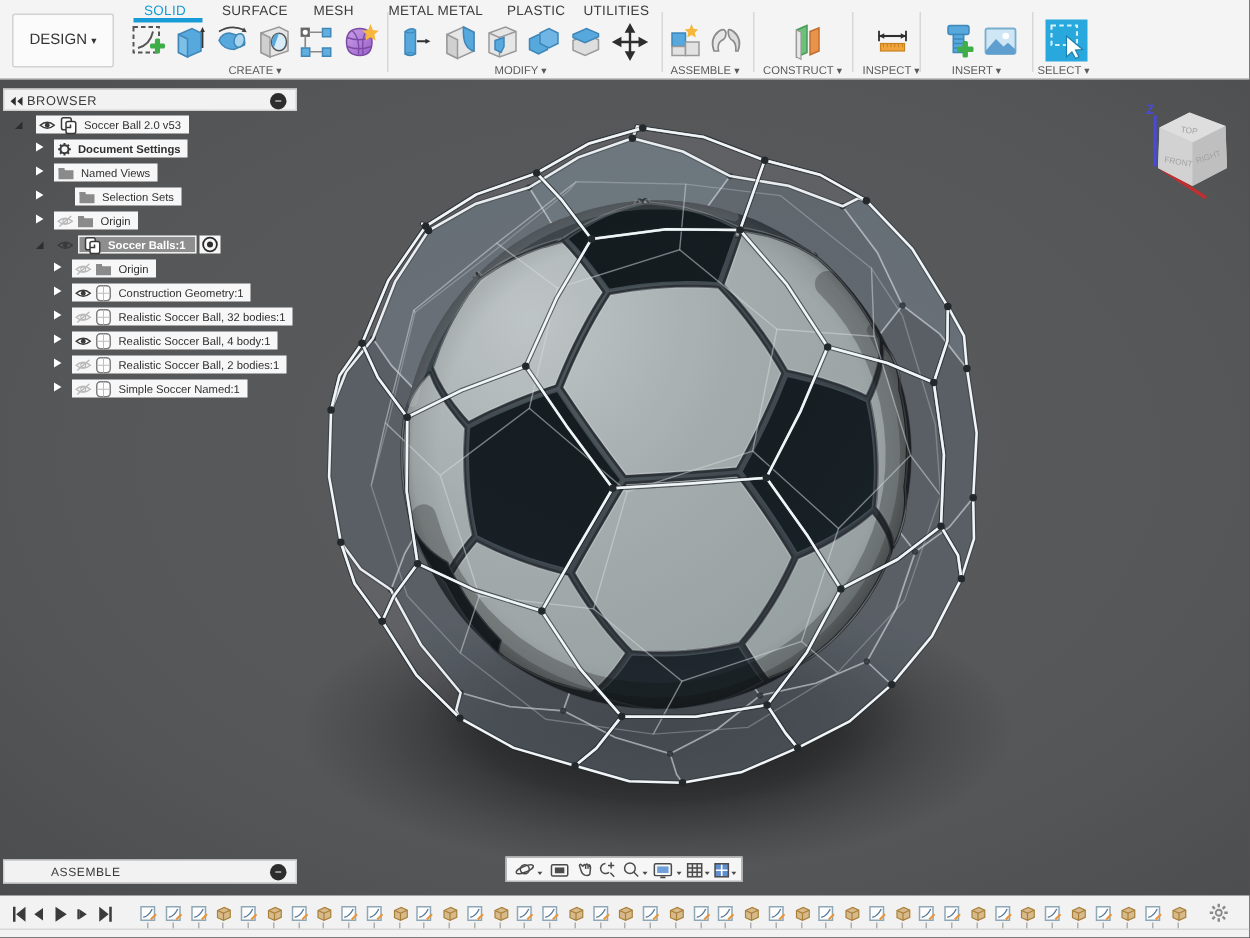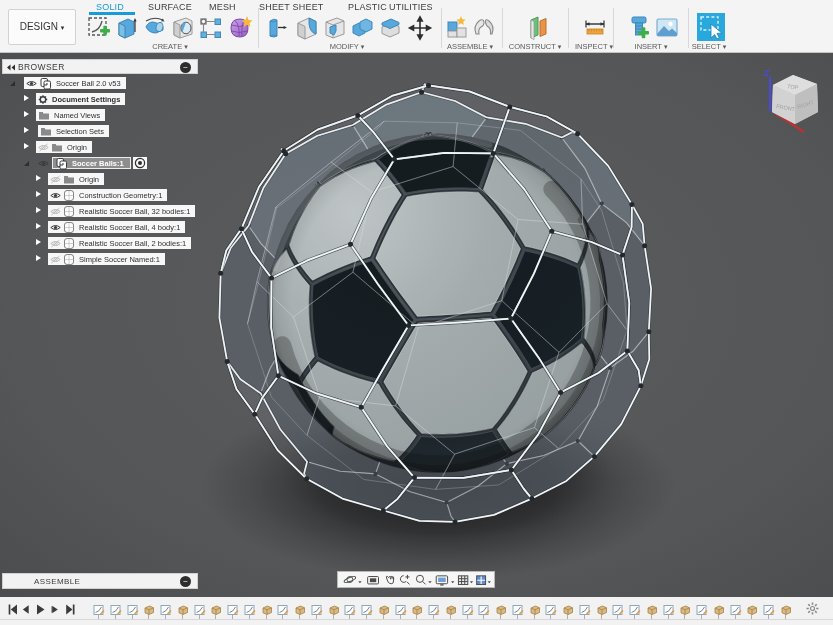--- a/index.html
+++ b/index.html
@@ -23,22 +23,22 @@
 .ic{display:inline-block;vertical-align:middle}
 #comments{position:absolute;left:2px;top:573px;width:196px;height:16px;background:#f2f2f2;border:1px solid #d0d0d0;font-size:8px;color:#3a3a3a;line-height:15px}
 #navbar{position:absolute;left:337px;top:571px;width:158px;height:17px;background:#f6f6f6;border:1px solid #b8b8b8;display:flex;align-items:center;justify-content:space-around;padding:0 3px}
 #timeline{position:absolute;left:0;top:597px;width:833px;height:28px;background:#f2f2f2}
 .dot9{position:absolute;width:11px;height:11px;border-radius:50%;background:#2d2d2d;color:#fff;font-size:8px;line-height:11px;text-align:center}
 </style></head><body>
 <div id="toolbar">
     <div class="tab active" style="left:96px">SOLID</div>
     <div class="tab" style="left:148px">SURFACE</div>
     <div class="tab" style="left:209px">MESH</div>
-    <div class="tab" style="left:259px">SHEET SHEET</div>
-    <div class="tab" style="left:348px">PLASTIC</div>
+    <div class="tab" style="left:259px">METAL METAL</div>
+    <div class="tab" style="left:338px">PLASTIC</div>
     <div class="tab" style="left:389px">UTILITIES</div>
     <div id="tabline"></div>
     <div id="design">DESIGN <span style="font-size:7px">▾</span></div>
     <div class="ticon" style="left:86px"><svg width="26" height="28" viewBox="0 0 26 28">
         <rect x="3" y="4" width="17" height="17" fill="none" stroke="#555" stroke-dasharray="3 2" stroke-width="1.3"></rect>
         <path d="M6 18 Q14 16 16 7" fill="none" stroke="#555" stroke-width="1.3"></path>
         <rect x="14" y="15" width="10" height="3.4" rx="1" fill="#3fae49"></rect>
         <rect x="17.3" y="11.7" width="3.4" height="10" rx="1" fill="#3fae49"></rect>
       </svg></div>
     <div class="ticon" style="left:114px"><svg width="26" height="28" viewBox="0 0 26 28">
@@ -417,21 +417,21 @@
       <div class="blab" style="left:36px;">
         <svg class="ic" width="12" height="13" viewBox="0 0 12 13">
           <path d="M1 3.5 L4.5 3.5 L5.5 4.5 L11 4.5 L11 10.5 L1 10.5 Z" fill="#8a8a8a"></path>
           <rect x="1" y="3" width="4" height="1.5" fill="#8a8a8a"></rect>
         </svg>
         <span style="margin-left:4px">Named Views</span>
       </div>
     </div>
     <div class="brow" style="top:66px">
       <div class="tri col" style="left:24px;top:2px"></div>
-      <div class="blab" style="left:38px;justify-content:space-between;">
+      <div class="blab" style="left:50px;justify-content:space-between;">
         <svg class="ic" width="12" height="13" viewBox="0 0 12 13">
           <path d="M1 3.5 L4.5 3.5 L5.5 4.5 L11 4.5 L11 10.5 L1 10.5 Z" fill="#8a8a8a"></path>
           <rect x="1" y="3" width="4" height="1.5" fill="#8a8a8a"></rect>
         </svg>
         <span style="margin-left:4px">Selection Sets</span>
       </div>
     </div>
     <div class="brow" style="top:82px">
       <div class="tri col" style="left:24px;top:2px"></div>
       <div class="blab" style="left:36px;">

